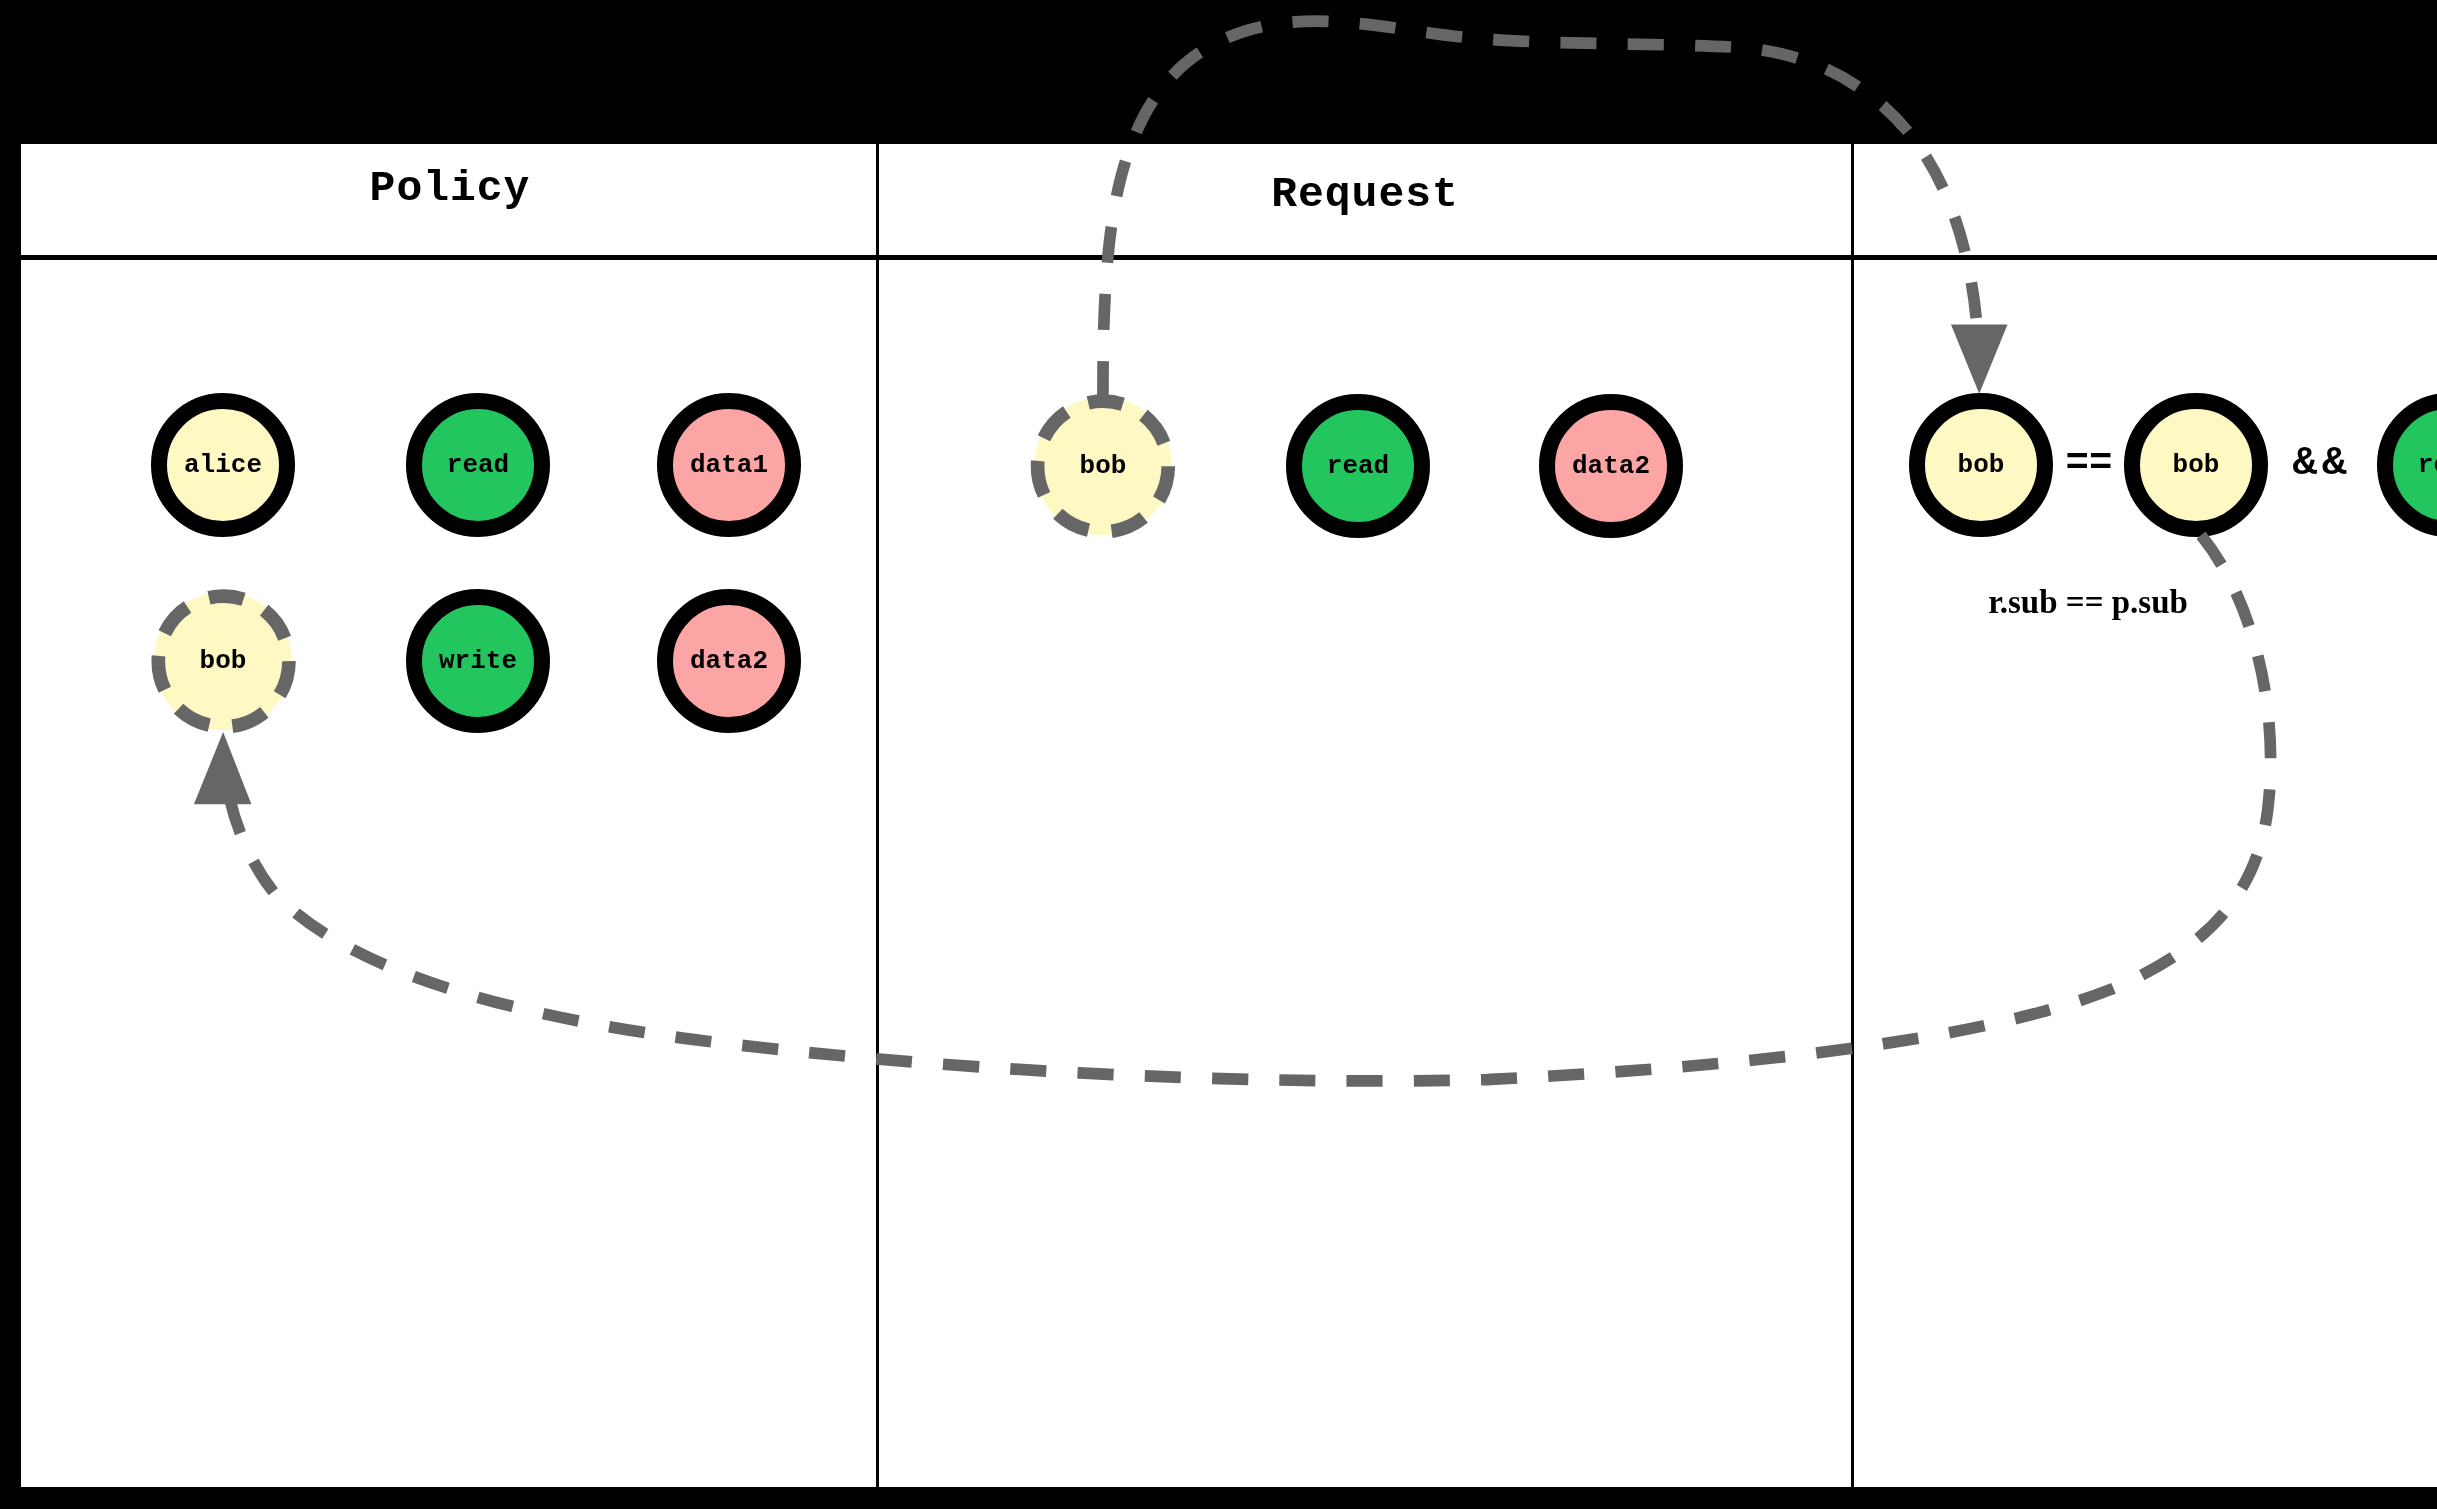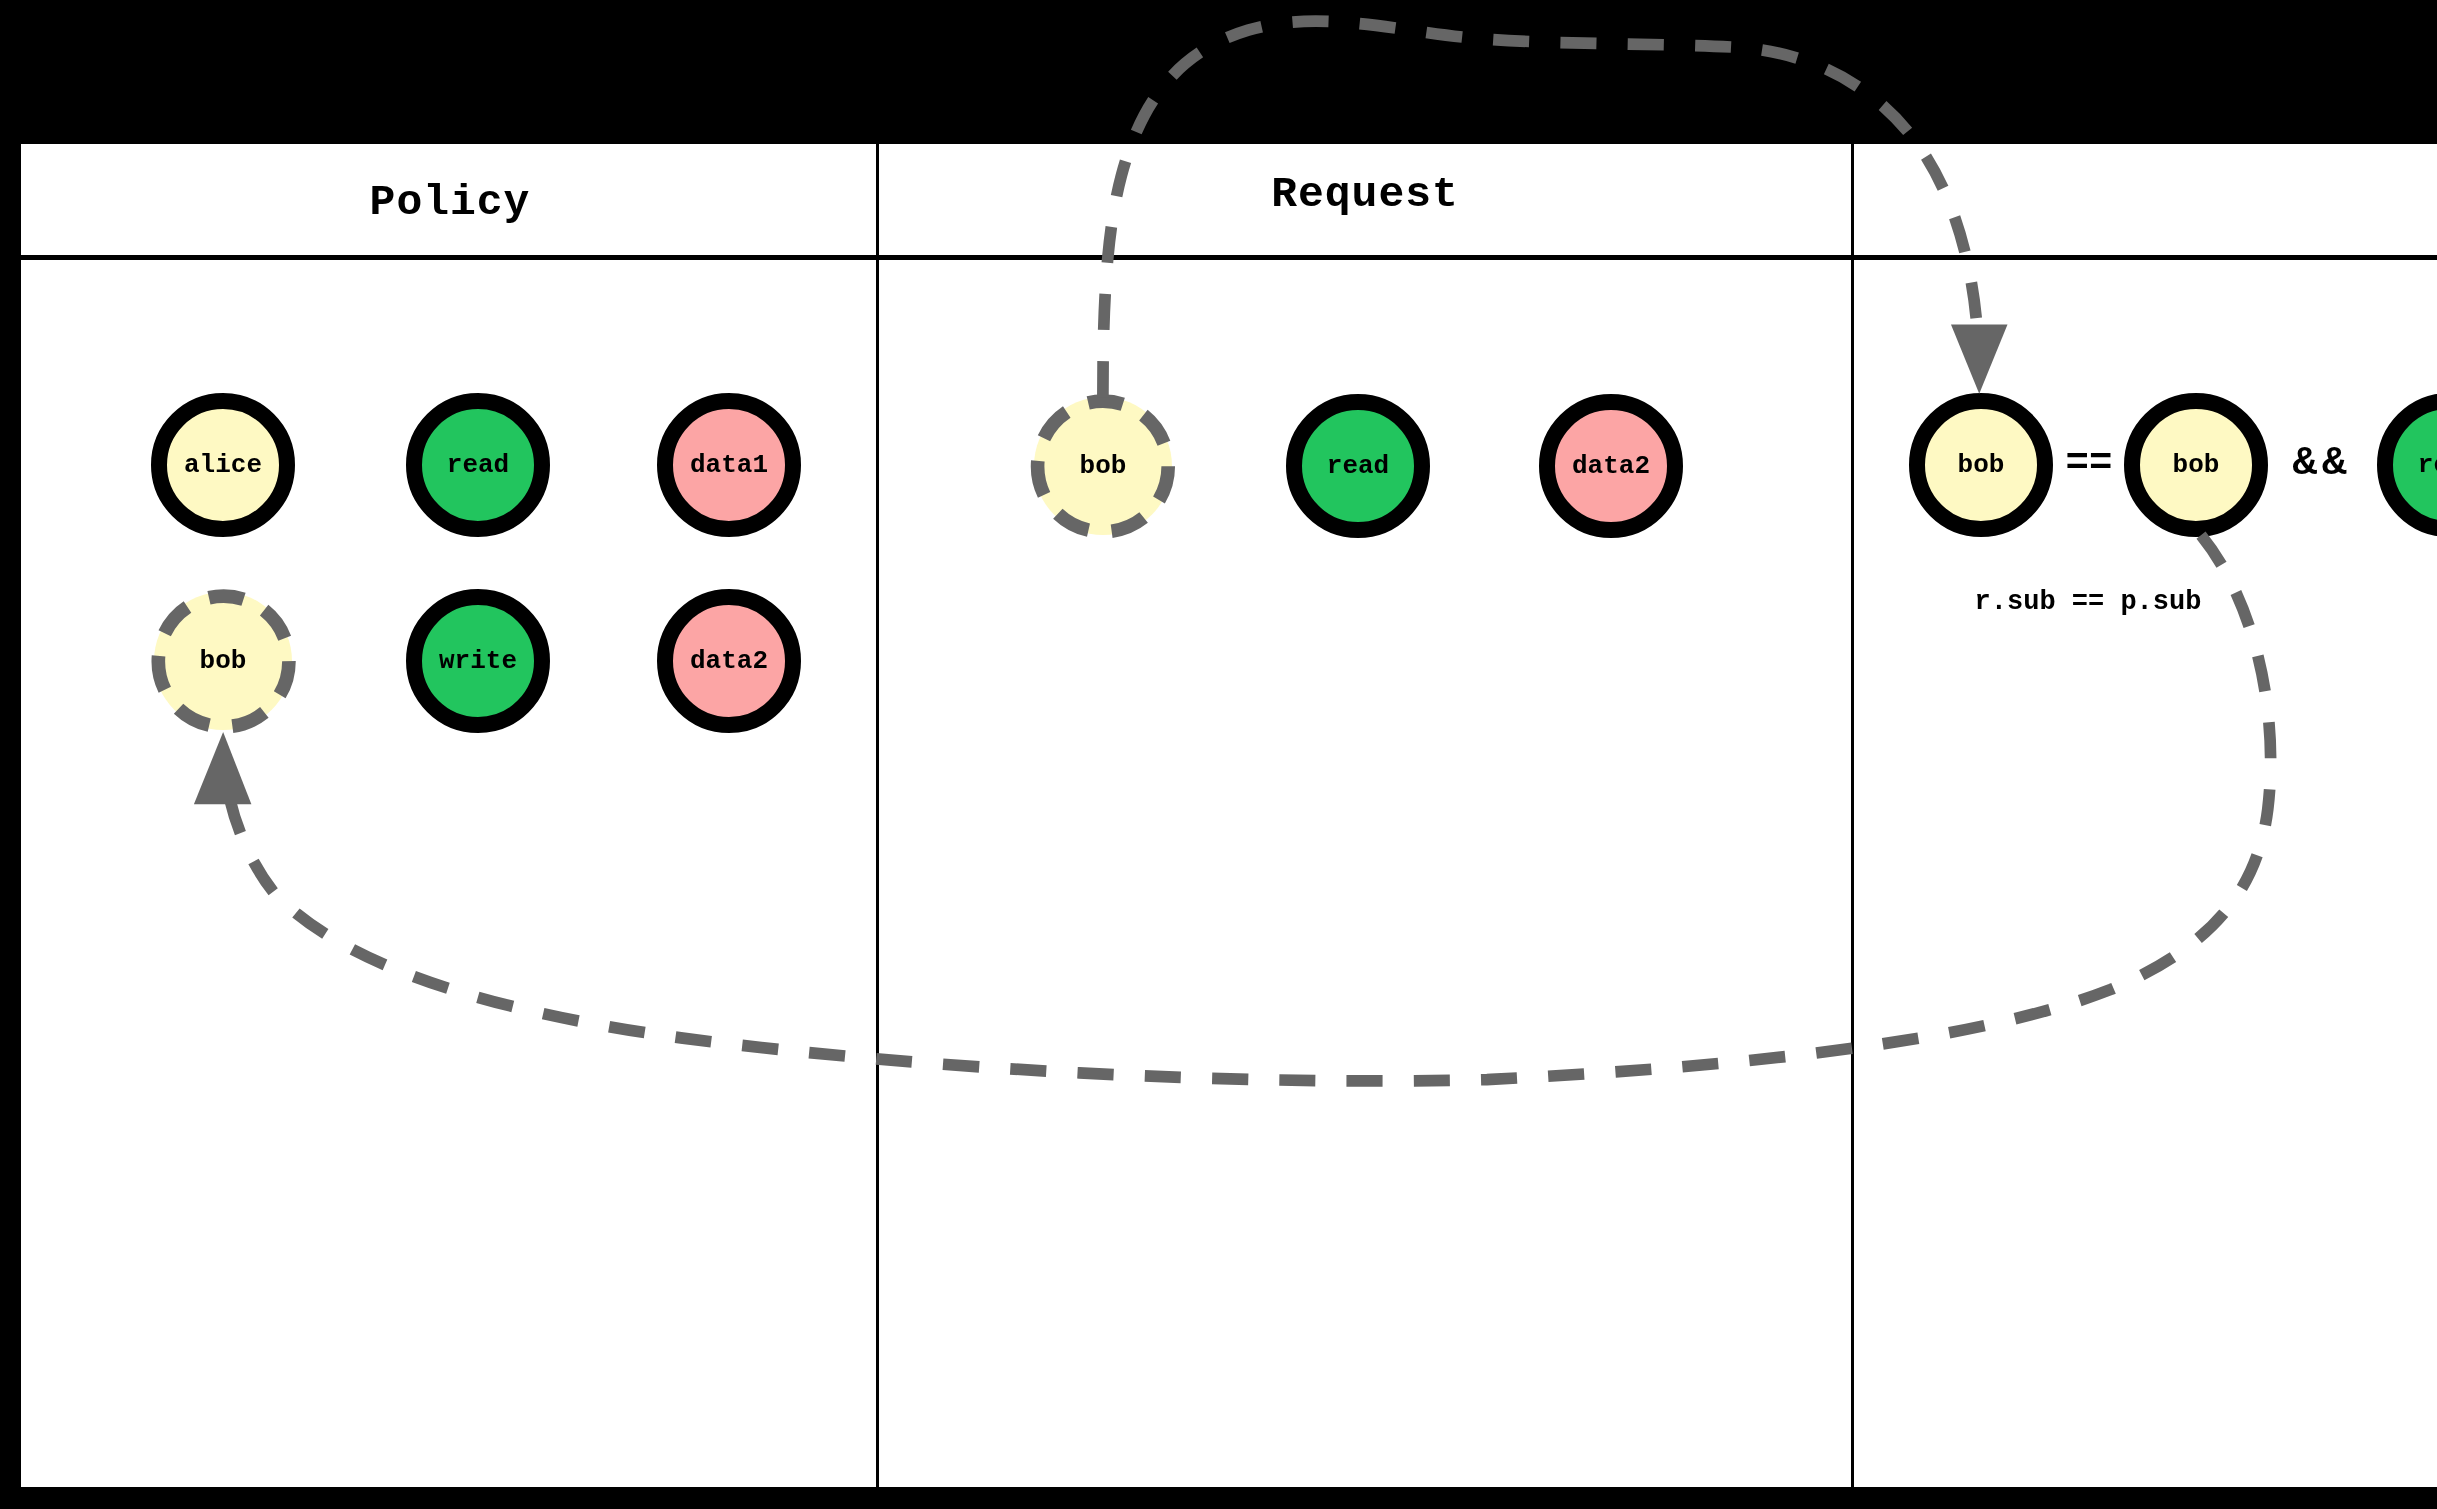--- a/index.html
+++ b/index.html
@@ -18,37 +18,37 @@
     box-sizing:border-box;border:16px solid #000;
     display:flex;align-items:center;justify-content:center;
     font-size:26px;
   }
   .node.dashed{border:none;width:138px;height:138px;}
   .subject{background:#fef9c3;}
   .action{background:#22c55e;}
   .object{background:#fca5a5;}
   .op{font-size:39px;}
   .joiner{font-size:41px;letter-spacing:4.9px;}
-  .cap{font-size:27px;}
+  .cap{font-size:33px;font-family:Liberation Serif, serif;}
   #overlay{position:absolute;left:0;top:0;pointer-events:none;}
   .dashline{fill:none;stroke:#666;stroke-width:24;stroke-dasharray:74 64;}
   .ring{fill:none;stroke:#666;stroke-width:28;stroke-dasharray:72 48;}
   .ah{fill:#666;}
 </style>
 </head>
 <body>
 
 <div id="canvas">
 
   <div class="table-bg"></div>
   <div class="vline" style="left:876px"></div>
   <div class="vline" style="left:1851px"></div>
   <div class="hline"></div>
 
-  <div class="hdr ctr" style="left:450px;top:202px">Policy</div>
+  <div class="hdr ctr" style="left:450px;top:188px">Policy</div>
   <div class="hdr ctr" style="left:1365px;top:194px">Request</div>
 
   <div class="node subject" style="left:151px;top:393px">
       <span>alice</span>
     </div>
   <div class="node action" style="left:406px;top:393px">
       <span>read</span>
     </div>
   <div class="node object" style="left:657px;top:393px">
       <span>data1</span>

